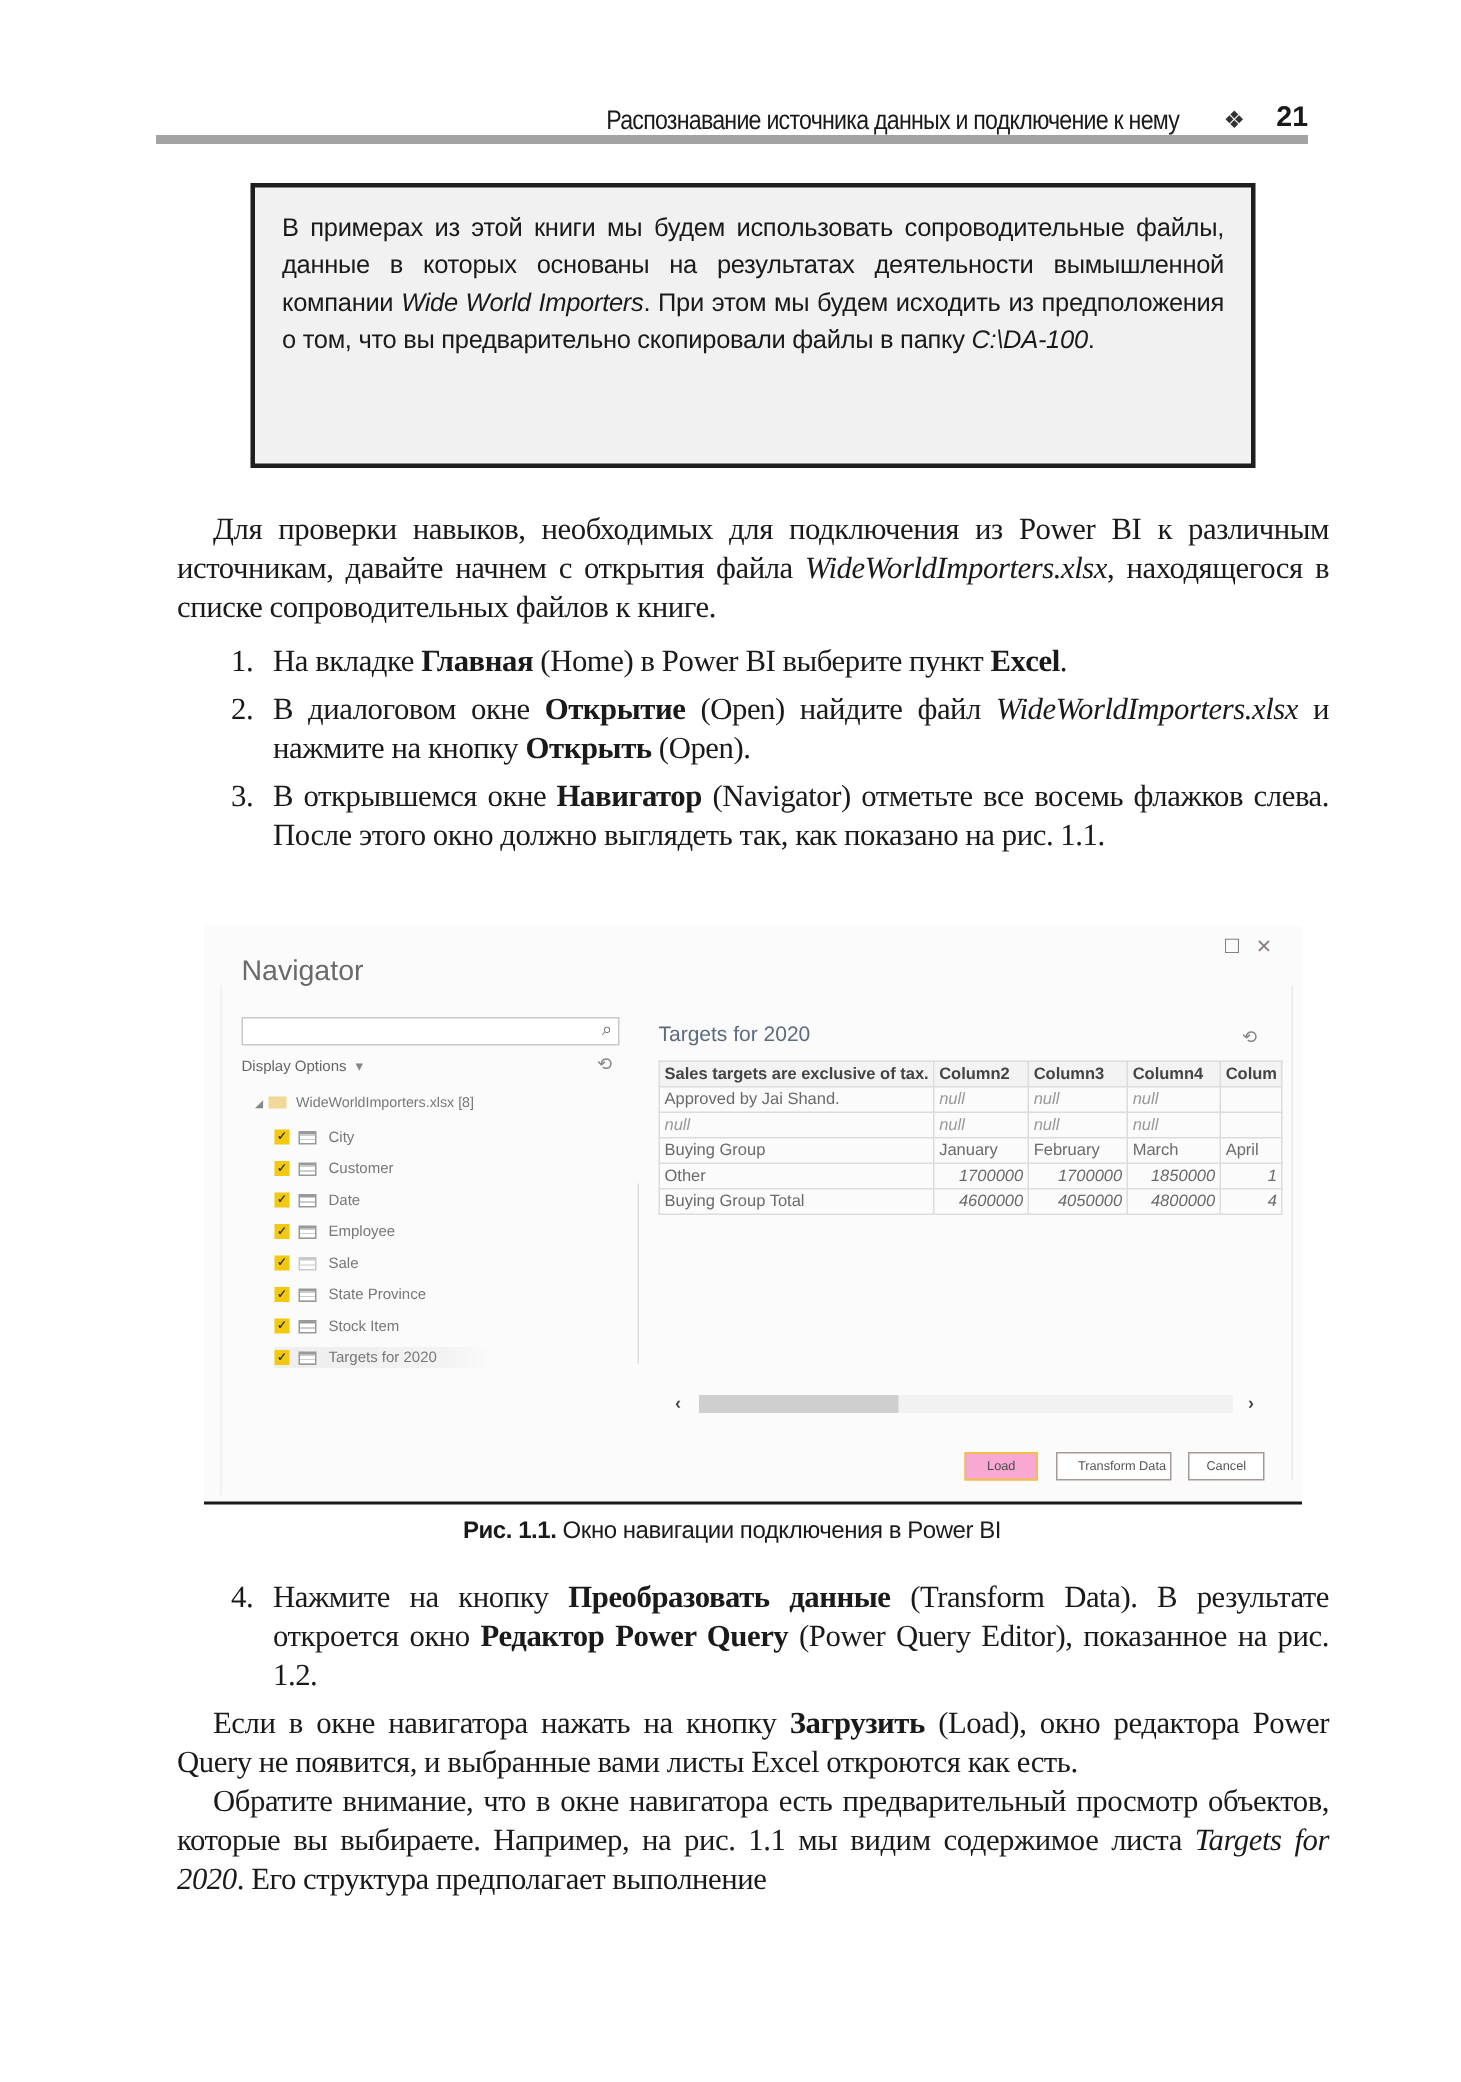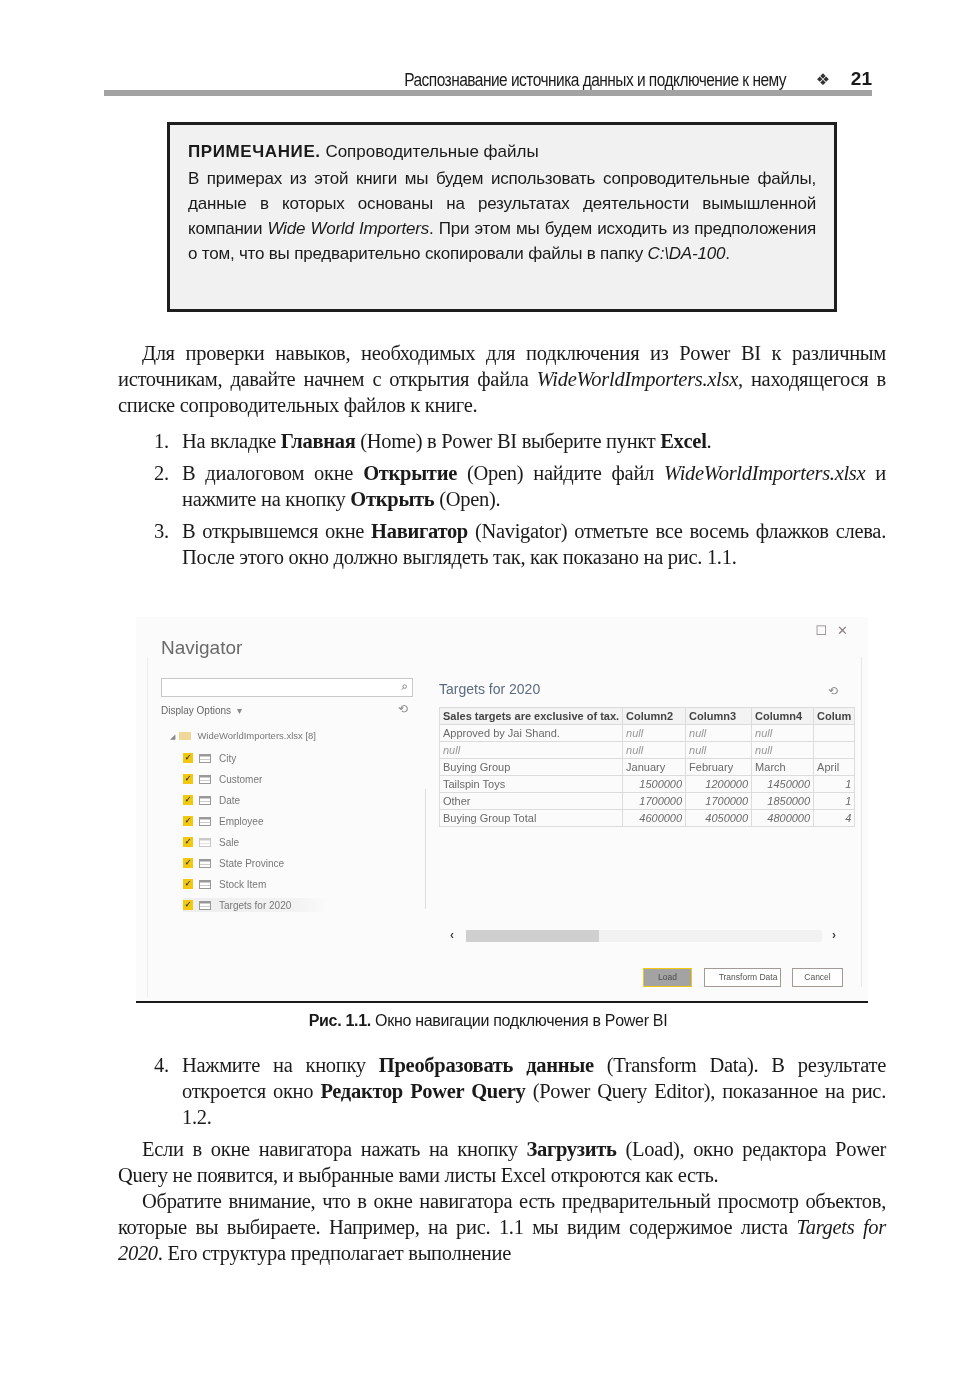--- a/index.html
+++ b/index.html
@@ -62,40 +62,37 @@
   .right-rail { position: absolute; left: 725px; top: 40px; width: 1px; height: 330px; background: #e8e8e8; }
 
   .hscroll { position: absolute; left: 312px; top: 313px; width: 380px; height: 12px; }
   .hscroll .arr { position: absolute; top: -2px; font-size: 12px; color: #444; font-weight: bold; }
   .hscroll .arr.l { left: 2px; }
   .hscroll .arr.r { right: -8px; }
   .hscroll .track { position: absolute; left: 18px; top: 0; width: 356px; height: 12px; background: #f2f2f2; }
   .hscroll .thumb { position: absolute; left: 18px; top: 0; width: 133px; height: 12px; background: #cfcfcf; }
 
   .btn { position: absolute; top: 351px; height: 19px; font-size: 8.5px; text-align: center; line-height: 17px; border: 1px solid #a39a96; background: #fff; color: #555; }
-  .btn.load { left: 507px; width: 49px; background: #a3a3a3; border-color: #f2c811; color: #4b4b4b; }
+  .btn.load { left: 507px; width: 49px; background: #f9a8d4; border-color: #f2c811; color: #4b4b4b; }
   .btn.transform { left: 568px; width: 77px; padding-left: 11px; }
   .btn.cancel { left: 656px; width: 51px; }
 
   .caption { position: absolute; left: 118px; top: 1012px; width: 740px; text-align: center; font-family: "Liberation Sans", sans-serif; font-size: 16px; letter-spacing: -0.3px; }
   .caption b { font-weight: bold; }
 </style>
 </head>
 <body>
 
 <div class="running-head">
   <span class="title">Распознавание источника данных и подключение к нему</span>
   <span class="orn">❖</span>
   <span class="pageno">21</span>
 </div>
 
 <div class="note">
-  <div class="note-head">
-    <b>ПРИМЕЧАНИЕ.</b><span> Сопроводительные файлы</span>
-  </div>
   <p><span>В примерах из этой книги мы будем использовать сопроводительные файлы, данные в которых основаны на результатах деятельности вымышленной компании </span><i>Wide World Importers</i><span>. При этом мы будем исходить из предположения о том, что вы предварительно скопировали файлы в папку </span><i>C:\DA-100</i><span>.</span></p>
 </div>
 
 <div class="body-text" style="top:340px;">
   <p class="para" style="margin-bottom:10px;"><span>Для проверки навыков, необходимых для подключения из Power BI к различным источникам, давайте начнем с открытия файла </span><i>WideWorldImporters.xlsx</i><span>, находящегося в списке сопроводительных файлов к книге.</span></p>
   <ol class="list">
     <li><span class="num">1.</span><span>На вкладке </span><b>Главная</b><span> (Home) в Power BI выберите пункт </span><b>Excel</b><span>.</span></li>
     <li><span class="num">2.</span><span>В диалоговом окне </span><b>Открытие</b><span> (Open) найдите файл </span><i>WideWorldImporters.xlsx</i><span> и нажмите на кнопку </span><b>Открыть</b><span> (Open).</span></li>
     <li><span class="num">3.</span><span>В открывшемся окне </span><b>Навигатор</b><span> (Navigator) отметьте все восемь флажков слева. После этого окно должно выглядеть так, как показано на рис. 1.1.</span></li>
   </ol>
@@ -191,27 +188,20 @@
           <td></td>
       </tr>
       <tr>
         <td>Buying Group</td>
           <td>January</td>
           <td>February</td>
           <td>March</td>
           <td>April</td>
       </tr>
       <tr>
-        <td>Tailspin Toys</td>
-          <td class="n">1500000</td>
-          <td class="n">1200000</td>
-          <td class="n">1450000</td>
-          <td class="n">1</td>
-      </tr>
-      <tr>
         <td>Other</td>
           <td class="n">1700000</td>
           <td class="n">1700000</td>
           <td class="n">1850000</td>
           <td class="n">1</td>
       </tr>
       <tr>
         <td>Buying Group Total</td>
           <td class="n">4600000</td>
           <td class="n">4050000</td>

